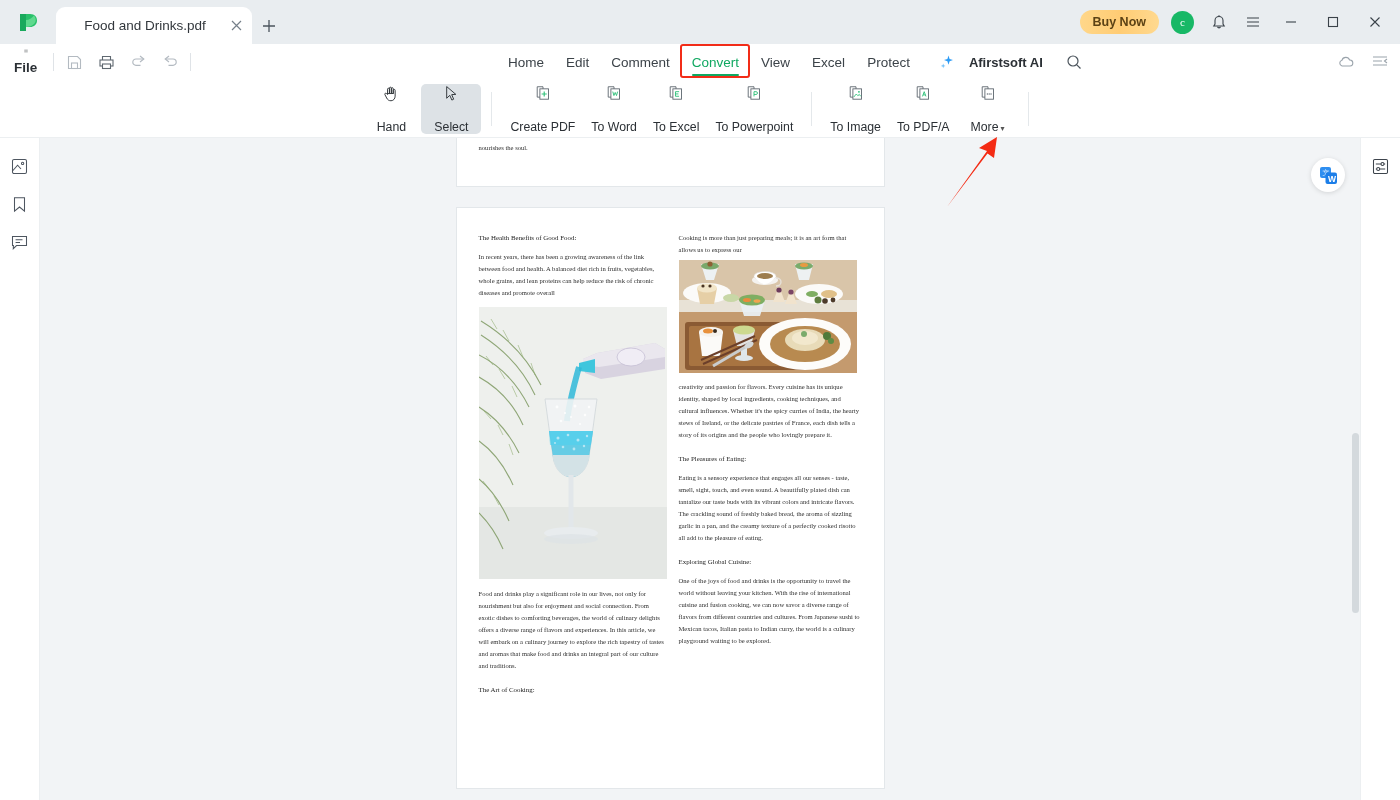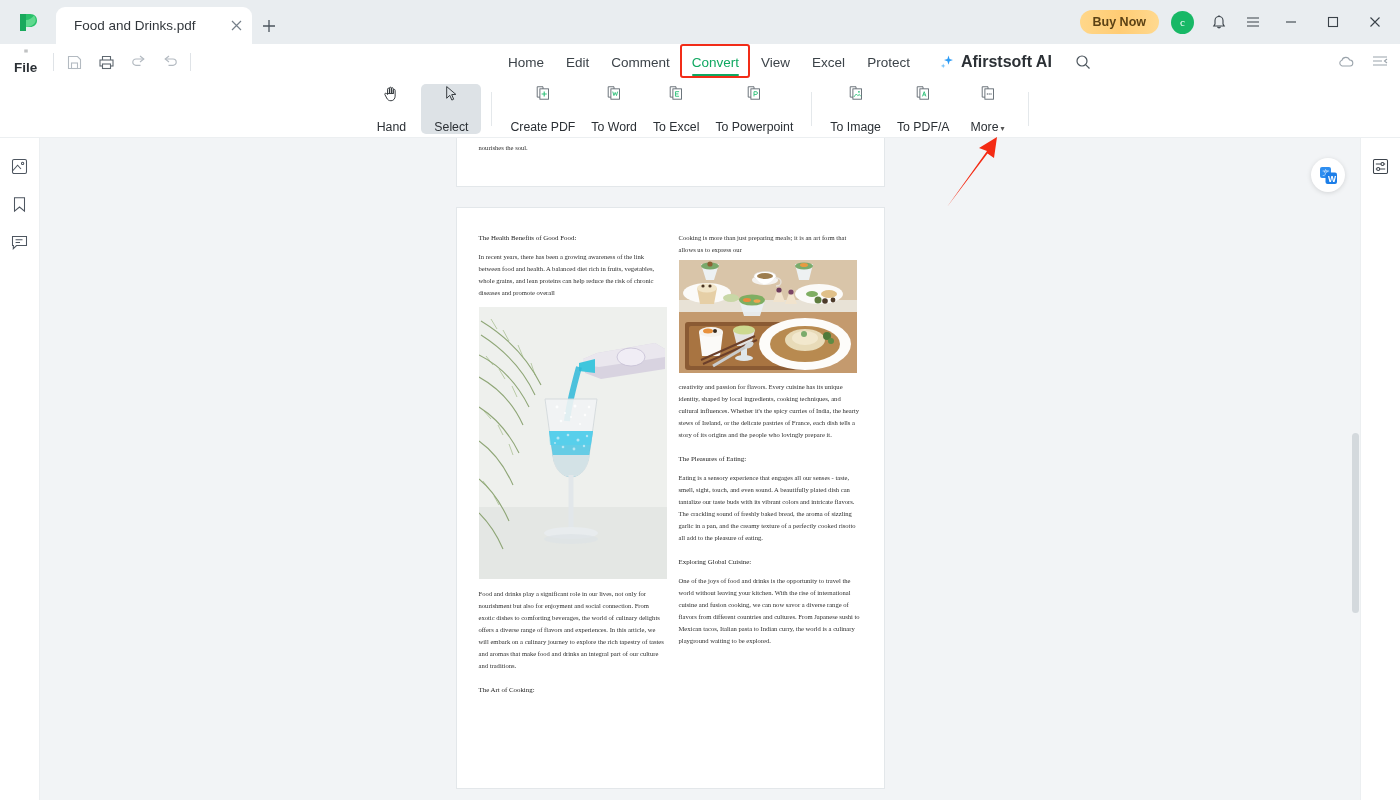--- a/index.html
+++ b/index.html
@@ -13,21 +13,21 @@
 
   
   .titlebar {
     height:44px; background:#e9edf0; display:flex; align-items:flex-end;
     position:relative;
   }
   .logo-wrap { width:56px; height:44px; display:flex; align-items:center; justify-content:center; }
   .tab {
     height:37px; min-width:196px; background:#ffffff;
     border-radius:9px 9px 0 0; display:flex; align-items:center;
-    padding:0 6px 0 18px; gap:10px; position:relative;
+    padding:0 6px 0 18px; gap:10px; position:relative;text-align:center;
   }
   .tab-title { font-size:13.5px; color:#32373c; flex:1; white-space:nowrap; }
   .tab-close {
     width:20px; height:20px; display:flex; align-items:center; justify-content:center;
     color:#76808a; font-size:14px; border-radius:4px; cursor:pointer;
   }
   .tab-add {
     width:34px; height:37px; display:flex; align-items:center; justify-content:center;
     color:#4b545c; font-size:19px; font-weight:300; cursor:pointer;
   }
@@ -76,22 +76,22 @@
   .menu-item {
     padding:0 11px; font-size:13.5px; color:#3c4349; cursor:pointer;
     height:36px; display:flex; align-items:center; position:relative; white-space:nowrap;
   }
   .menu-item.active { color:#10a861; }
   .menu-item.active::after {
     content:""; position:absolute; left:11px; right:11px; bottom:4px;
     height:2.5px; background:#10a861; border-radius:2px;
   }
   .menu-ai {
-    display:flex; align-items:center; gap:6px; padding:0 10px 0 18px;
-    font-size:16px; color:#2b3035; cursor:pointer; height:36px; font-weight:600;
+    display:flex; align-items:center; gap:14px; padding:0 10px 0 18px;
+    font-size:13px; color:#2b3035; cursor:pointer; height:36px; font-weight:600;
   }
   .search-icon-btn {
     width:30px; height:30px; display:flex; align-items:center; justify-content:center;
     color:#4b545c; cursor:pointer; margin-left:6px;
   }
   .mb-right {
     position:absolute; right:4px; top:0; height:36px; display:flex; align-items:center; gap:2px;
   }
   .convert-highlight {
     position:absolute; left:680px; top:44px; width:70px; height:34px;

